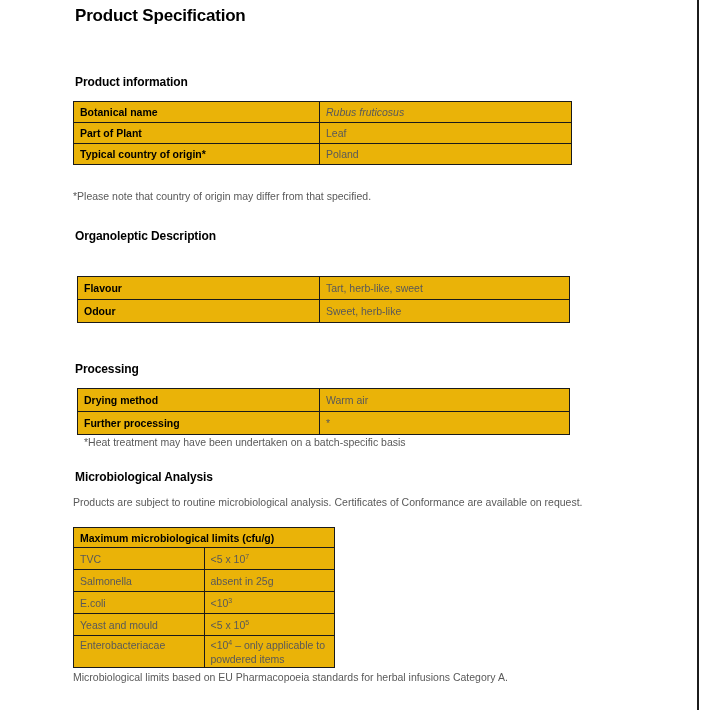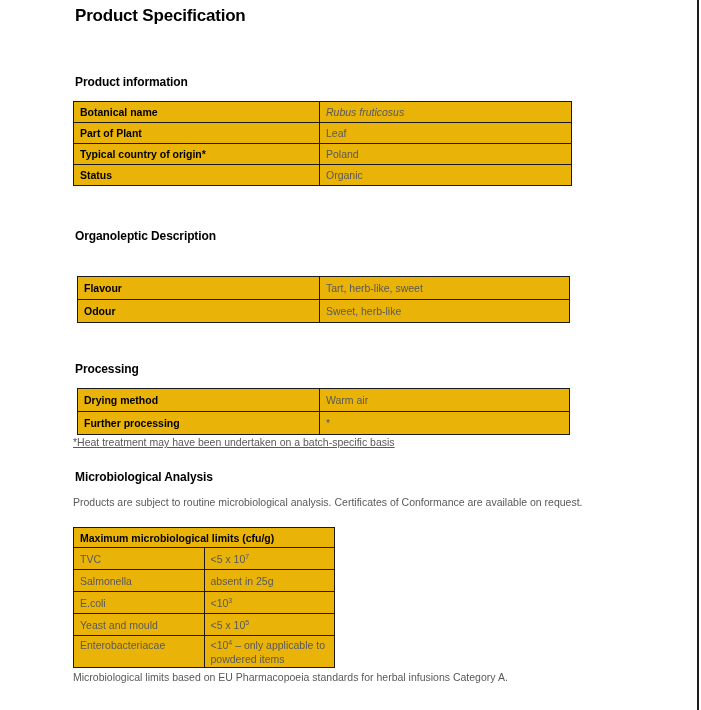--- a/index.html
+++ b/index.html
@@ -17,21 +17,21 @@
   .product-name { position: absolute; left: 75px; top: 50px; font-size: 14.5px; font-weight: bold; letter-spacing: -0.2px; }
   .h3 { position: absolute; font-size: 12px; font-weight: bold; letter-spacing: -0.1px; }
   #h-product-info   { left: 75px; top: 75px; }
   #h-organoleptic   { left: 75px; top: 229px; }
   #h-processing     { left: 75px; top: 362px; }
   #h-micro          { left: 75px; top: 470px; }
 
   .note { position: absolute; font-size: 10.5px; color: #595959; }
   #fn-origin  { left: 73px; top: 190px; }
   #intro-orga { left: 76px; top: 254px; }
-  #fn-heat    { left: 73px; top: 436px; text-decoration: underline; }
+  #fn-heat    { left: 84px; top: 436px; }
   #intro-micro{ left: 73px; top: 495px; width: 555px; line-height: 15px; }
   #fn-micro   { left: 73px; top: 671px; }
 
   table { position: absolute; border-collapse: collapse; table-layout: fixed; background: #eab308; }
   td { border: 1px solid #1a1a1a; font-size: 10.5px; padding: 1px 4px 1px 6px; vertical-align: middle; overflow: hidden; }
   .lbl { font-weight: bold; color: #000; }
   .val { color: #595959; }
   sup { font-size: 7px; line-height: 0; }
 
   #t-product-info { left: 73px; top: 101px; width: 499px; }
@@ -70,27 +70,24 @@
       <td class="val italic">Rubus fruticosus</td>
     </tr>
     <tr>
       <td class="lbl c1">Part of Plant</td>
       <td class="val">Leaf</td>
     </tr>
     <tr>
       <td class="lbl c1">Typical country of origin*</td>
       <td class="val">Poland</td>
     </tr>
-    <tr>
-      <td class="lbl c1">Status</td>
-      <td class="val">Organic</td>
-    </tr>
   </tbody>
     </table>
 
+  <div class="note" id="fn-origin">*Please note that country of origin may differ from that specified.</div>
 
   <div class="h3" id="h-organoleptic">Organoleptic Description</div>
 
   <table id="t-organoleptic">
     <tbody>
     <tr>
       <td class="lbl c1">Flavour</td>
       <td class="val">Tart, herb-like, sweet</td>
     </tr>
     <tr>

